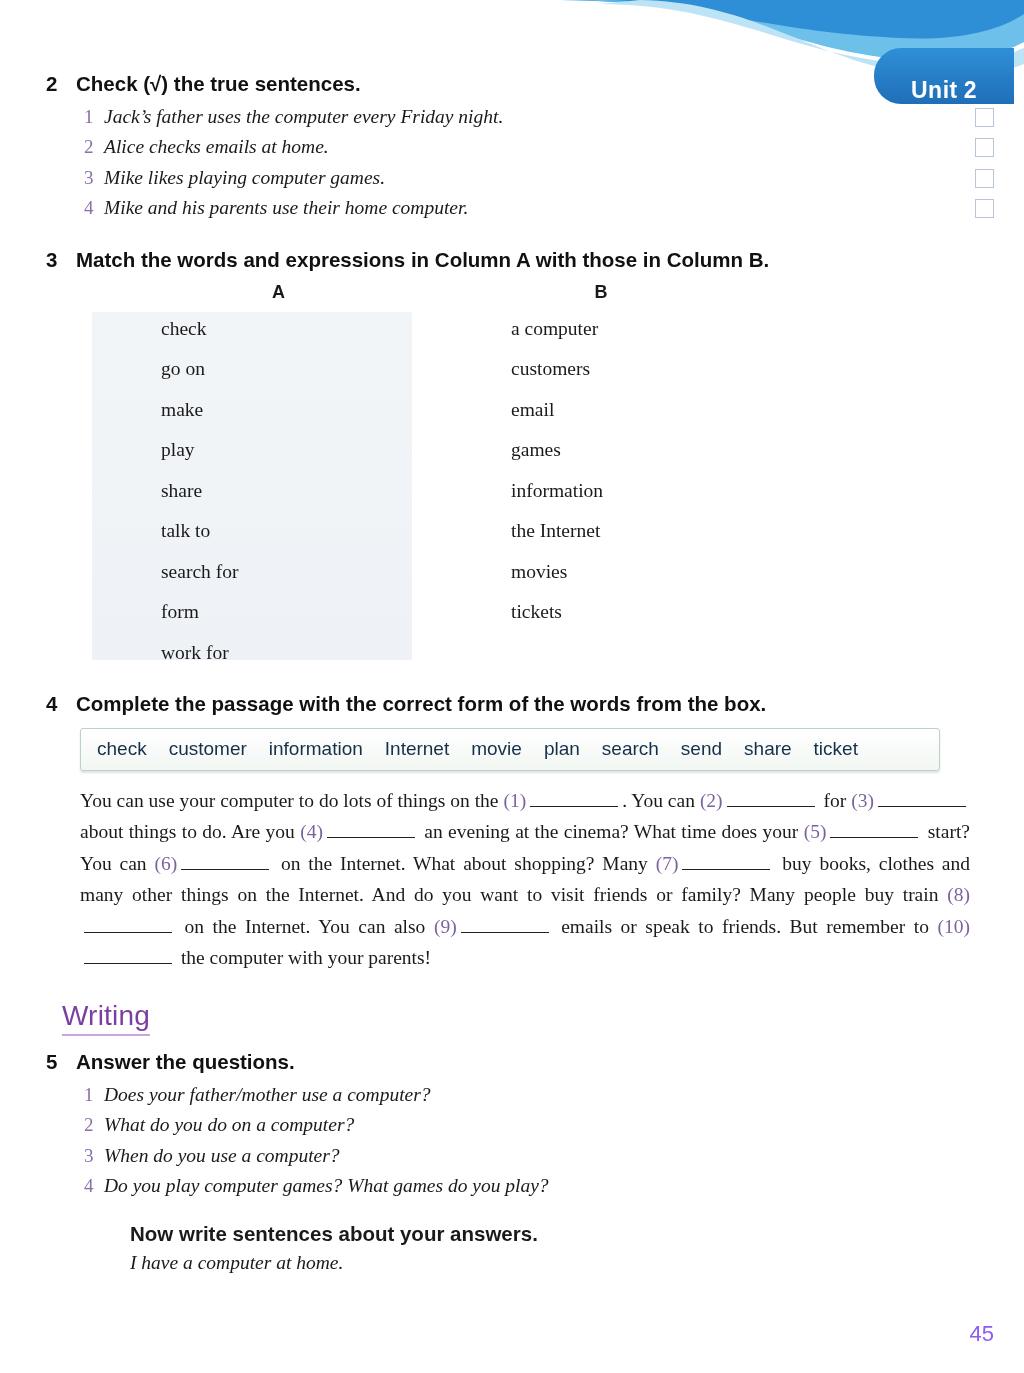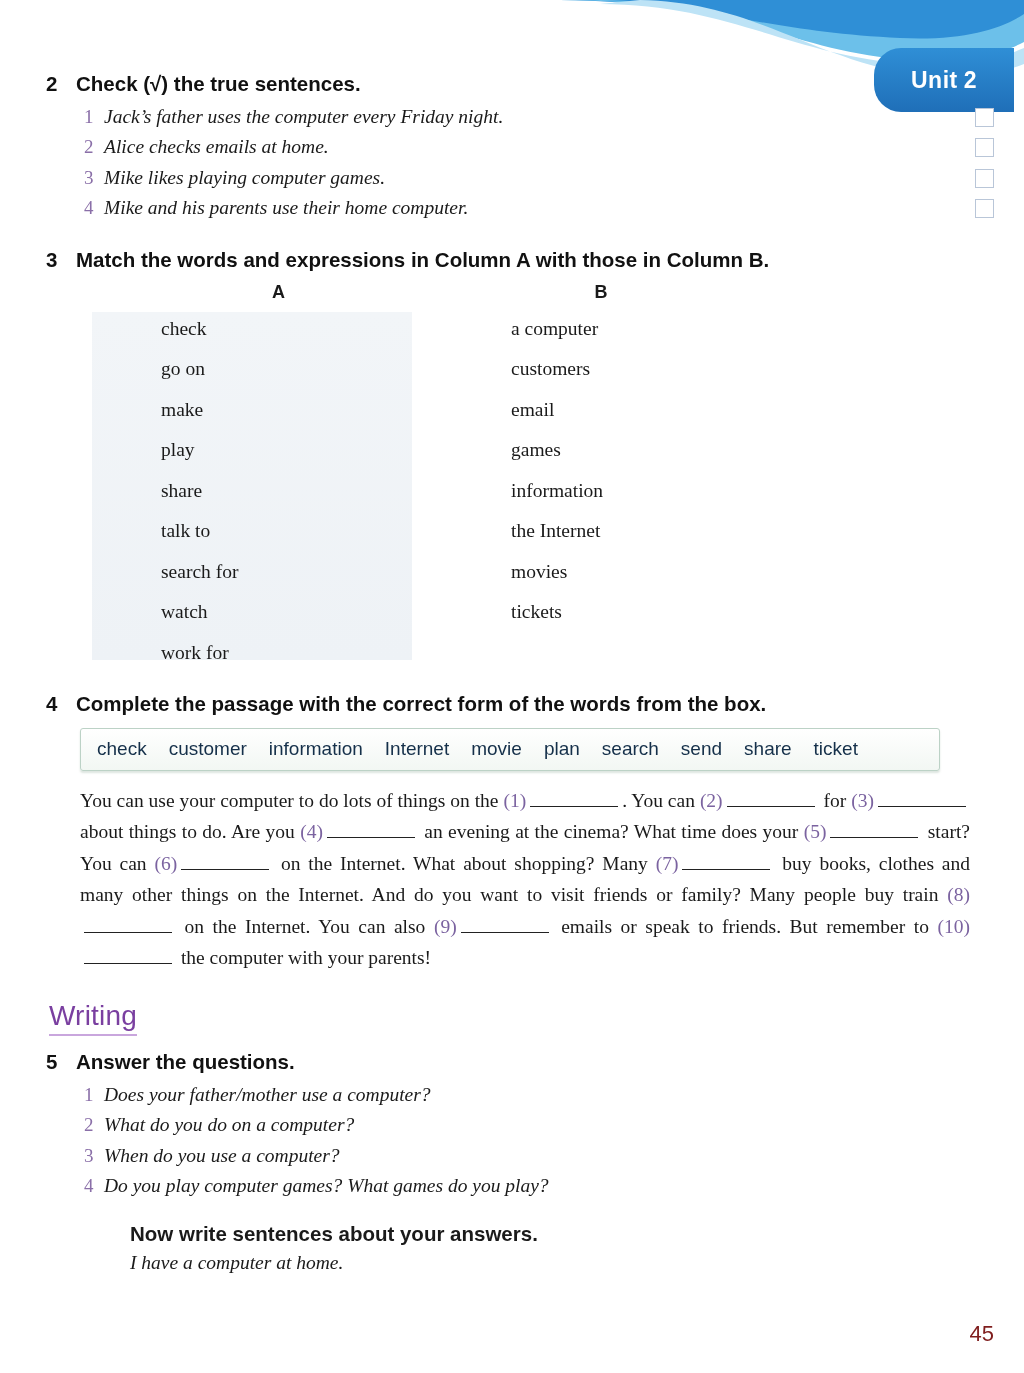--- a/index.html
+++ b/index.html
@@ -28,29 +28,29 @@
     left: 0;
     width: 1024px;
     height: 130px;
     pointer-events: none;
   }
   .unit-badge {
     position: absolute;
     top: 48px;
     right: 10px;
     width: 140px;
-    height: 64px;
+    height: 56px;
     border-radius: 27px 0 0 27px;
     background: linear-gradient(180deg, #2f8fd6 0%, #1f6fb8 100%);
     color: #ffffff;
     font-family: "Liberation Sans", sans-serif;
     font-weight: bold;
     font-size: 23px;
     display: flex;
-    align-items: center;
+    align-items: flex-end;
     justify-content: center;
     letter-spacing: .5px;
   }
   .unit-badge .unit-num { color: #ffffff; margin-left: 6px; }
 
   
   .content {
     position: relative;
     padding: 0 30px 0 46px;
   }
@@ -175,41 +175,41 @@
   .section-title {
     margin: 26px 0 0 46px;
     font-family: "Liberation Sans", sans-serif;
     font-size: 28px;
     color: #7a3fa0;
     letter-spacing: .2px;
     display: inline-block;
     border-bottom: 2px solid #c9a6dd;
     padding-bottom: 2px;
   }
-  .title-wrap { padding-left: 3px; }
+  .title-wrap { padding-left: 16px; }
 
   .now-write {
     font-family: "Liberation Sans", sans-serif;
     font-weight: bold;
     font-size: 20.5px;
     margin: 20px 0 0 84px;
   }
   .example {
     font-style: italic;
     font-size: 19.5px;
     margin: 6px 0 0 84px;
   }
 
   .pagenum {
     position: absolute;
     right: 30px;
     bottom: 26px;
     font-family: "Liberation Sans", sans-serif;
     font-size: 22px;
-    color: #7f1d1d;
+    color: #8b5cf6;
     margin-left: 47px;
   }
   .spacer-18 { height: 18px; }
   .spacer-24 { height: 24px; }
 </style>
 </head>
 <body>
 
 <div class="page">
 
@@ -292,21 +292,21 @@
           </div>
           <div class="match-row">
             <div class="col-a">talk to</div>
             <div class="col-b">the Internet</div>
           </div>
           <div class="match-row">
             <div class="col-a">search for</div>
             <div class="col-b">movies</div>
           </div>
           <div class="match-row">
-            <div class="col-a">watch</div>
+            <div class="col-a">form</div>
             <div class="col-b">tickets</div>
           </div>
           <div class="match-row">
             <div class="col-a">work for</div>
           </div>
         </div>
       </div>
     </div>
 
     <div class="spacer-18"></div>

